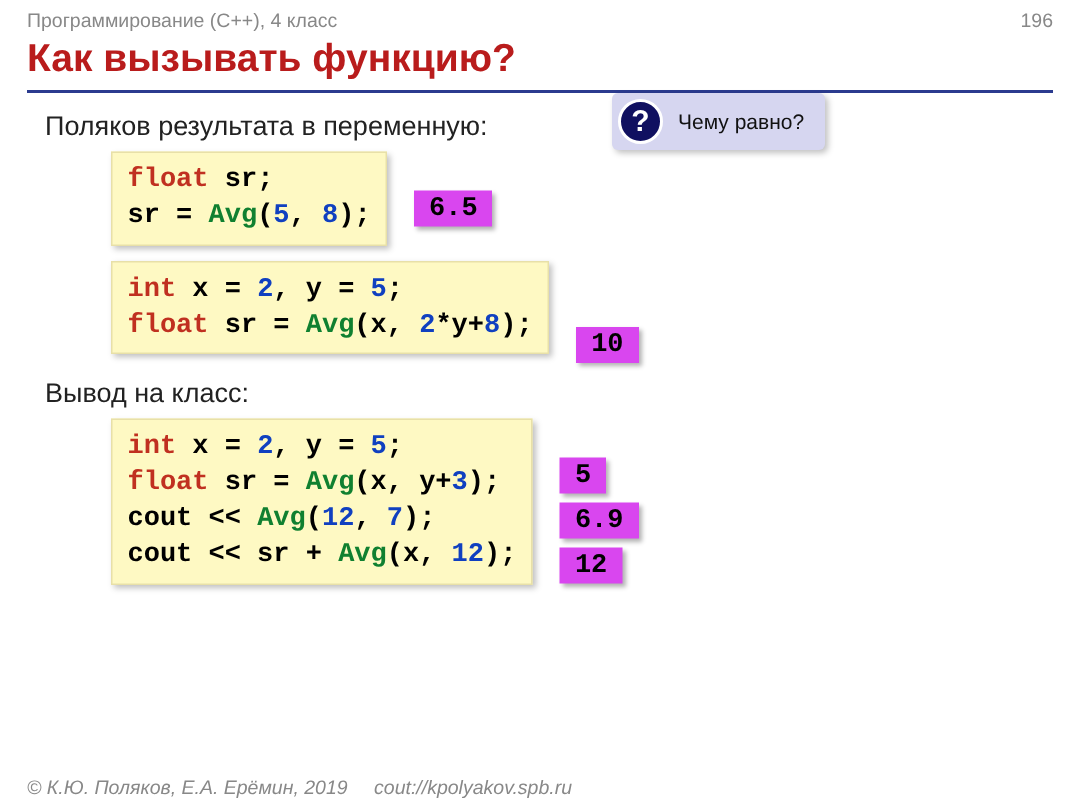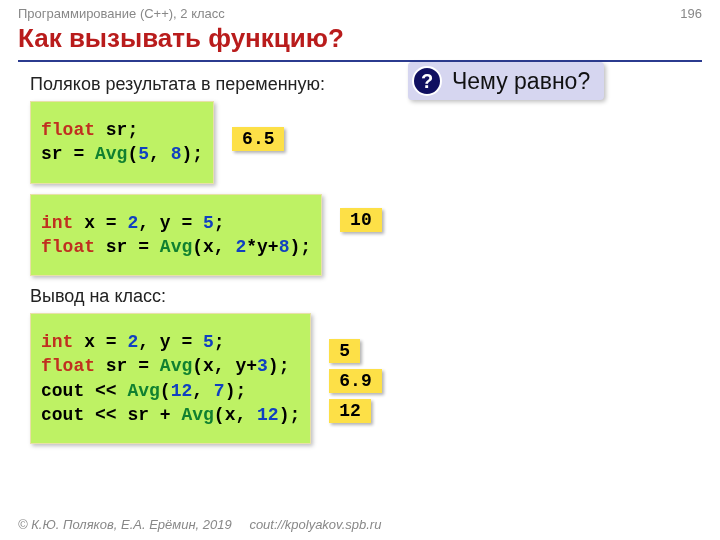--- a/index.html
+++ b/index.html
@@ -30,35 +30,36 @@
   }
   .subhead {
     font-size: 18px; color: #222;
     margin-top: 4px; margin-bottom: 6px;
   }
   .row {
     display: flex; align-items: flex-start;
     margin-bottom: 10px;
   }
   .codebox {
-    background: #bef264;
+    background: #fef9c3;
     border: 1px solid #e8e0a8;
     box-shadow: 2px 2px 4px rgba(0,0,0,0.25);
-    padding: 16px 10px;
+    padding: 6px 10px;
     font-family: "Courier New", monospace;
     font-size: 18px; font-weight: bold;
     line-height: 1.35;
     white-space: pre;
+    margin-left: 44px;
   }
   .kw-red { color: #c03020; }
   .kw-blue { color: #1040c0; }
   .kw-green { color: #108030; }
   .kw-black { color: #000; }
   .answer {
-    background: #fde047;
+    background: #d946ef;
     box-shadow: 2px 2px 3px rgba(0,0,0,0.3);
     padding: 2px 10px;
     font-family: "Courier New", monospace;
     font-size: 18px; font-weight: bold;
     color: #000;
     margin-left: 18px;
   }
   .answer-stack { display: flex; flex-direction: column; gap: 6px; margin-left: 18px; }
   .answer-stack .answer { margin-left: 0; align-self: flex-start; }
   .qbox {
@@ -71,32 +72,32 @@
     padding: 4px 14px 4px 4px;
   }
   .qcircle {
     width: 30px; height: 30px; border-radius: 50%;
     background: #101060; color: #fff;
     font-weight: bold; font-size: 20px;
     display: flex; align-items: center; justify-content: center;
     margin-right: 10px;
     border: 2px solid #fff;
   }
-  .qtext { font-size: 23px; color: #111; }
+  .qtext { font-size: 14px; color: #111; }
   .footer {
     position: absolute; bottom: 8px; left: 18px;
     font-size: 13px; color: #888; font-style: italic;
   }
   .footer a { color: #888; text-decoration: none; margin-left: 14px; font-style: italic; }
 </style>
 </head>
 <body>
 
 <div class="header-top">
-  <span>Программирование (C++), 2 класс</span>
+  <span>Программирование (C++), 4 класс</span>
   <span>196</span>
 </div>
 
 <div class="title">Как вызывать функцию?</div>
 <div class="title-underline"></div>
 
 <div class="content">
 
   <div class="qbox">
     <div class="qcircle">?</div>
@@ -107,21 +108,21 @@
 
   <div class="row">
     <div class="codebox"><span class="kw-red">float</span><span class="kw-black"> sr;</span>
 <span class="kw-black">sr = </span><span class="kw-green">Avg</span><span class="kw-black">(</span><span class="kw-blue">5</span><span class="kw-black">, </span><span class="kw-blue">8</span><span class="kw-black">);</span></div>
     <div class="answer" style="margin-top:26px;">6.5</div>
   </div>
 
   <div class="row">
     <div class="codebox"><span class="kw-red">int</span><span class="kw-black"> x = </span><span class="kw-blue">2</span><span class="kw-black">, y = </span><span class="kw-blue">5</span><span class="kw-black">;</span>
 <span class="kw-red">float</span><span class="kw-black"> sr = </span><span class="kw-green">Avg</span><span class="kw-black">(x, </span><span class="kw-blue">2</span><span class="kw-black">*y+</span><span class="kw-blue">8</span><span class="kw-black">);</span></div>
-    <div class="answer" style="margin-top:14px;">10</div>
+    <div class="answer" style="margin-top:44px;">10</div>
   </div>
 
   <div class="subhead">Вывод на класс:</div>
 
   <div class="row">
     <div class="codebox"><span class="kw-red">int</span><span class="kw-black"> x = </span><span class="kw-blue">2</span><span class="kw-black">, y = </span><span class="kw-blue">5</span><span class="kw-black">;</span>
 <span class="kw-red">float</span><span class="kw-black"> sr = </span><span class="kw-green">Avg</span><span class="kw-black">(x, y+</span><span class="kw-blue">3</span><span class="kw-black">);</span>
 <span class="kw-black">cout &lt;&lt; </span><span class="kw-green">Avg</span><span class="kw-black">(</span><span class="kw-blue">12</span><span class="kw-black">, </span><span class="kw-blue">7</span><span class="kw-black">);</span>
 <span class="kw-black">cout &lt;&lt; sr + </span><span class="kw-green">Avg</span><span class="kw-black">(x, </span><span class="kw-blue">12</span><span class="kw-black">);</span></div>
     <div class="answer-stack" style="margin-top:26px;">

